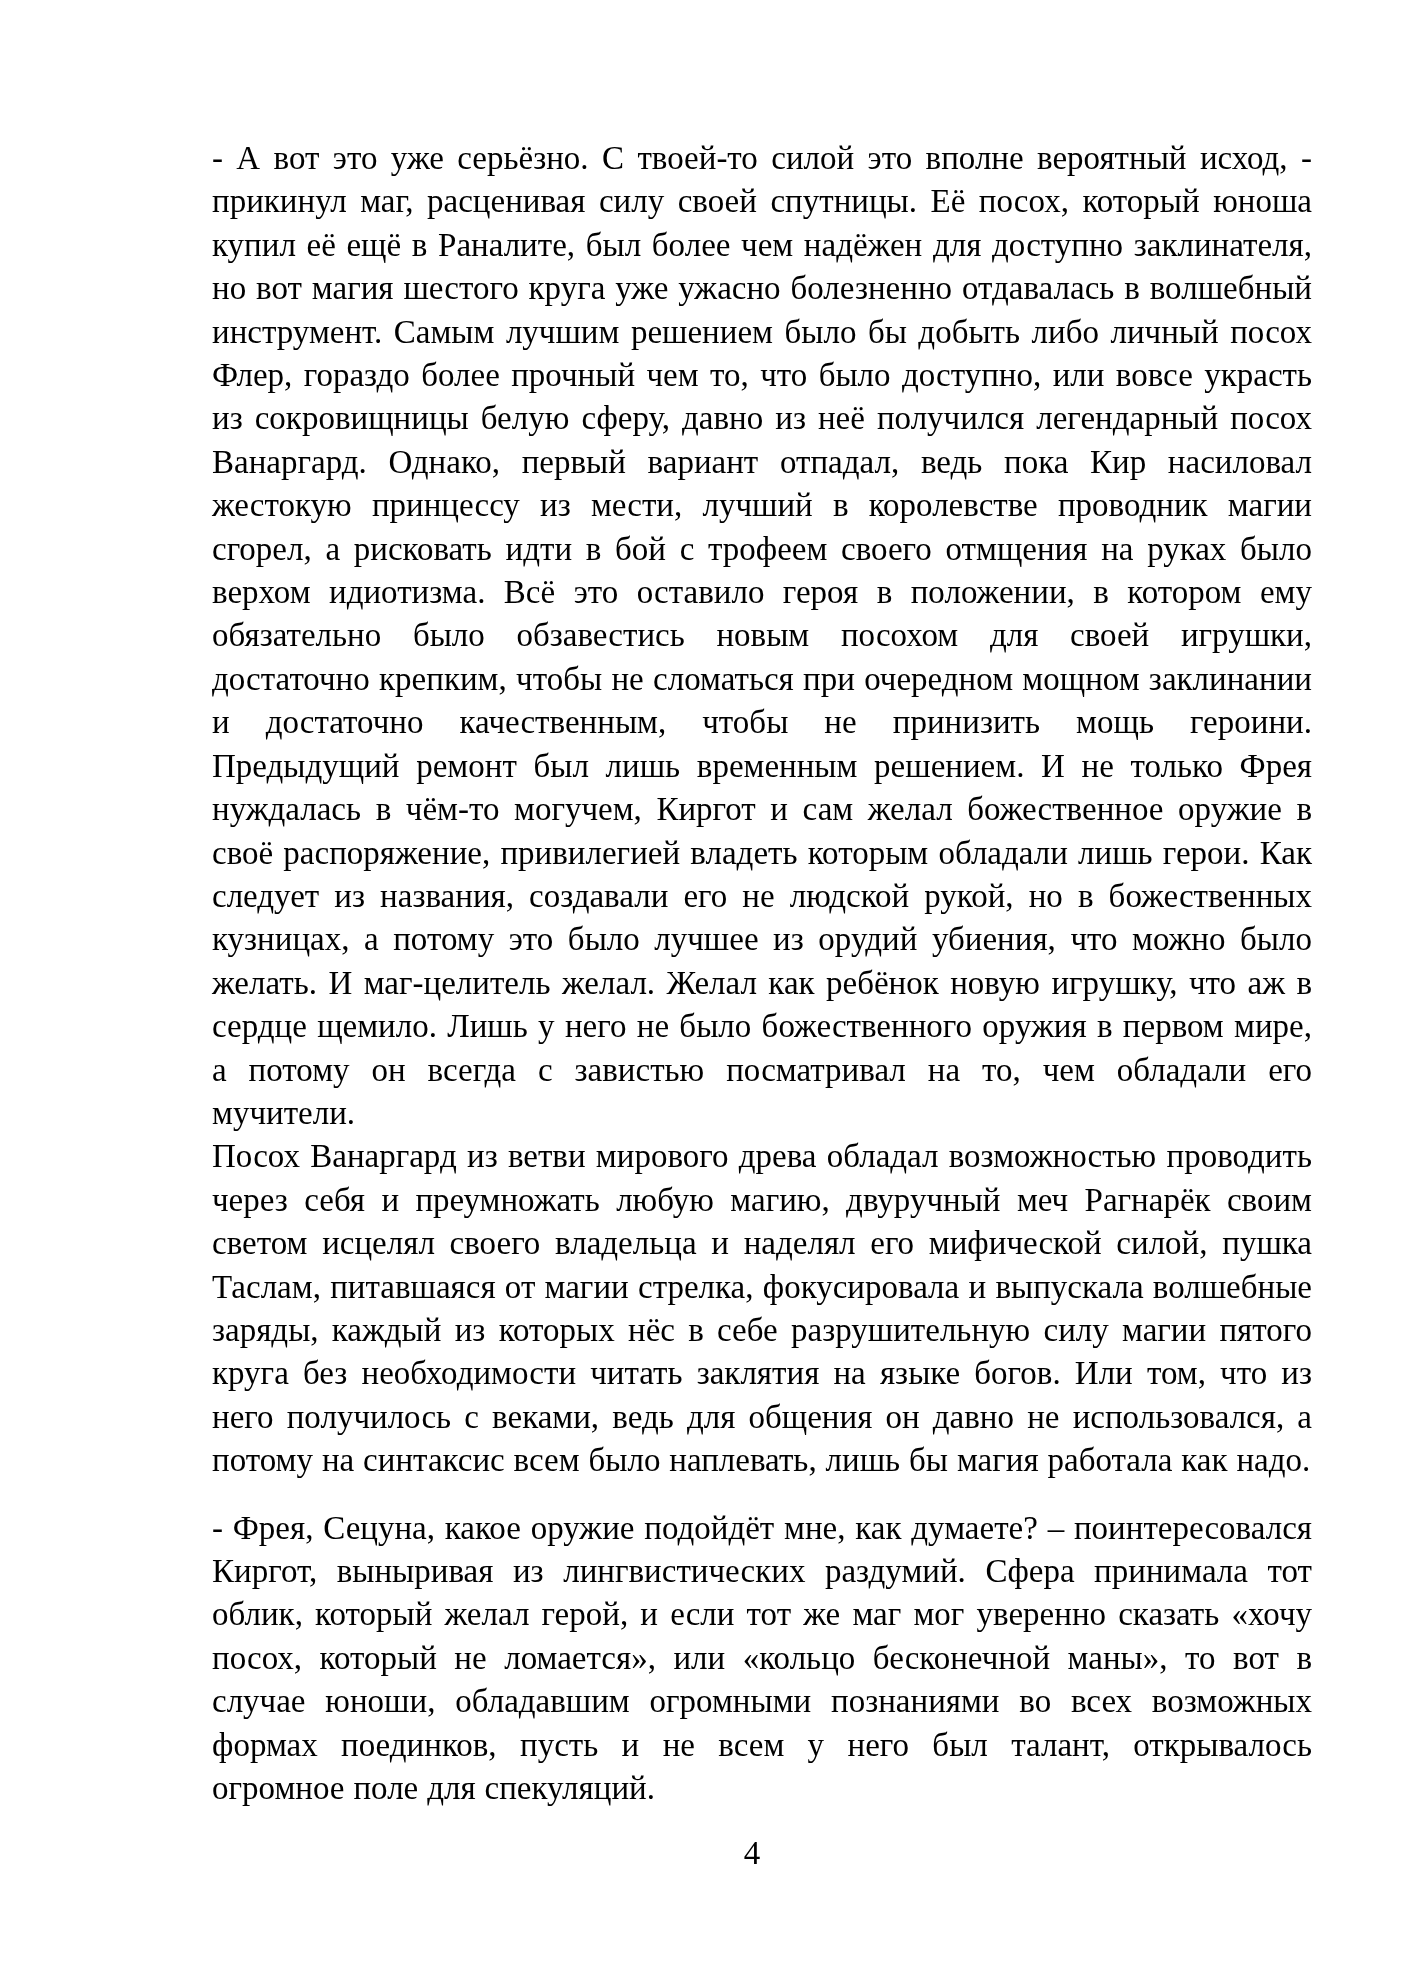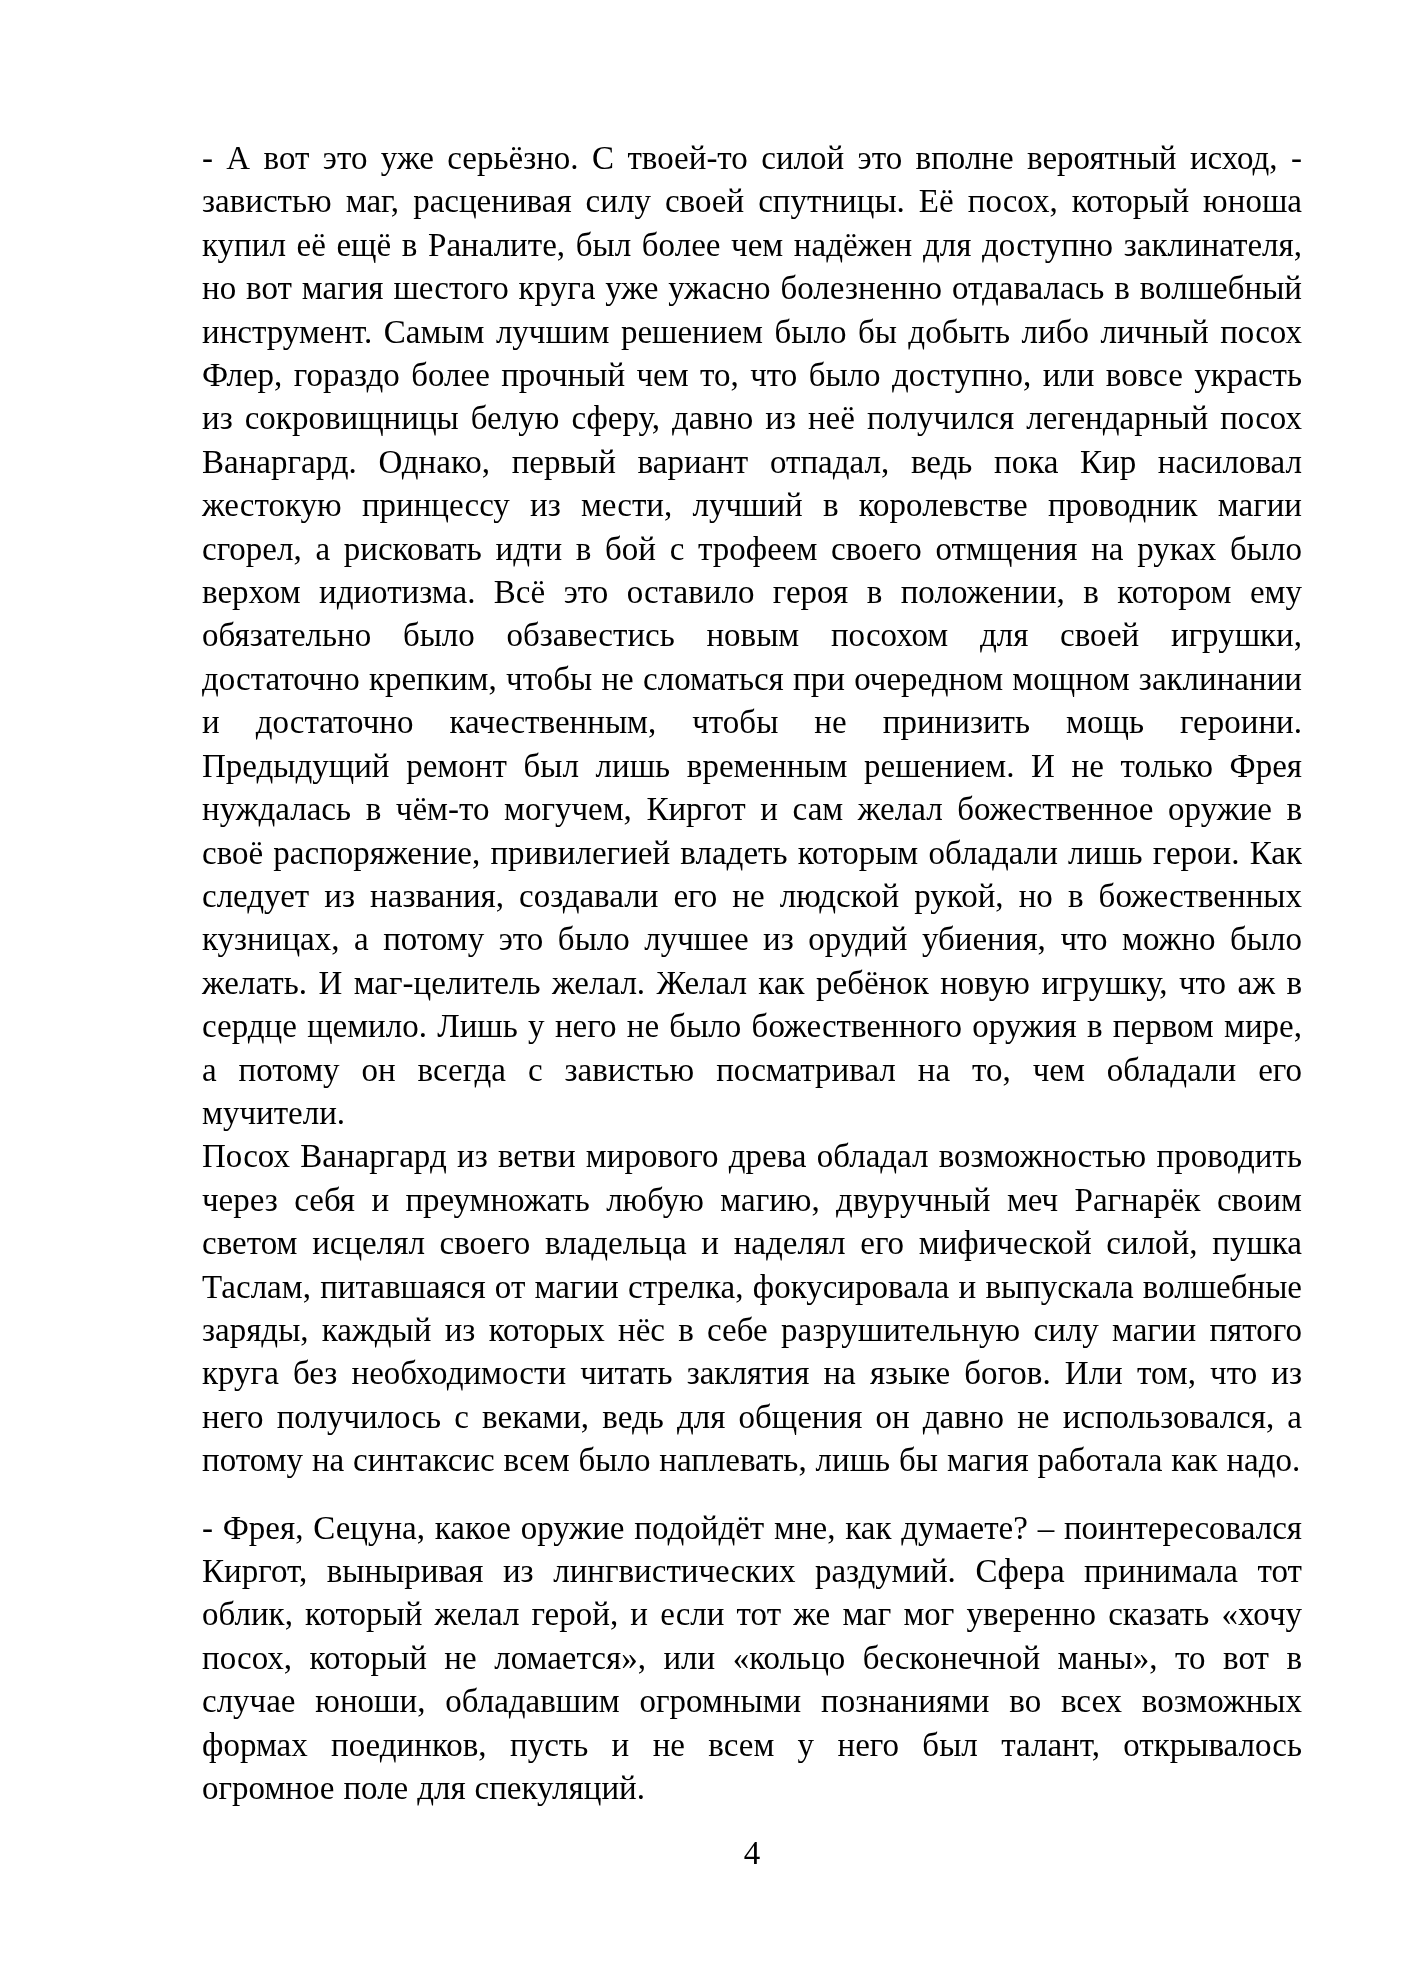--- a/index.html
+++ b/index.html
@@ -11,21 +11,21 @@
     position: relative;
     width: 1406px;
     height: 1988px;
     background: #ffffff;
     font-family: "Liberation Serif", "DejaVu Serif", serif;
     color: #000000;
     overflow: hidden;
   }
   .text-block {
     position: absolute;
-    left: 202px;
+    left: 212px;
     top: 137px;
     width: 1100px;
     font-size: 33px;
     line-height: 43.4px;
   }
   .para { margin: 0; padding: 0; }
   .para + .para { margin-top: 24px; }
   .line {
     text-align: justify;
     text-align-last: justify;
@@ -44,21 +44,21 @@
     line-height: 43.4px;
   }
 </style>
 </head>
 <body>
 
 <div class="page">
   <div class="text-block" id="text-block">
       <div class="para">
         <div class="line">- А вот это уже серьёзно. С твоей-то силой это вполне вероятный исход, -</div>
-        <div class="line">завистью маг, расценивая силу своей спутницы. Её посох, который юноша</div>
+        <div class="line">прикинул маг, расценивая силу своей спутницы. Её посох, который юноша</div>
         <div class="line">купил её ещё в Раналите, был более чем надёжен для доступно заклинателя,</div>
         <div class="line">но вот магия шестого круга уже ужасно болезненно отдавалась в волшебный</div>
         <div class="line">инструмент. Самым лучшим решением было бы добыть либо личный посох</div>
         <div class="line">Флер, гораздо более прочный чем то, что было доступно, или вовсе украсть</div>
         <div class="line">из сокровищницы белую сферу, давно из неё получился легендарный посох</div>
         <div class="line">Ванаргард. Однако, первый вариант отпадал, ведь пока Кир насиловал</div>
         <div class="line">жестокую принцессу из мести, лучший в королевстве проводник магии</div>
         <div class="line">сгорел, а рисковать идти в бой с трофеем своего отмщения на руках было</div>
         <div class="line">верхом идиотизма. Всё это оставило героя в положении, в котором ему</div>
         <div class="line">обязательно было обзавестись новым посохом для своей игрушки,</div>

